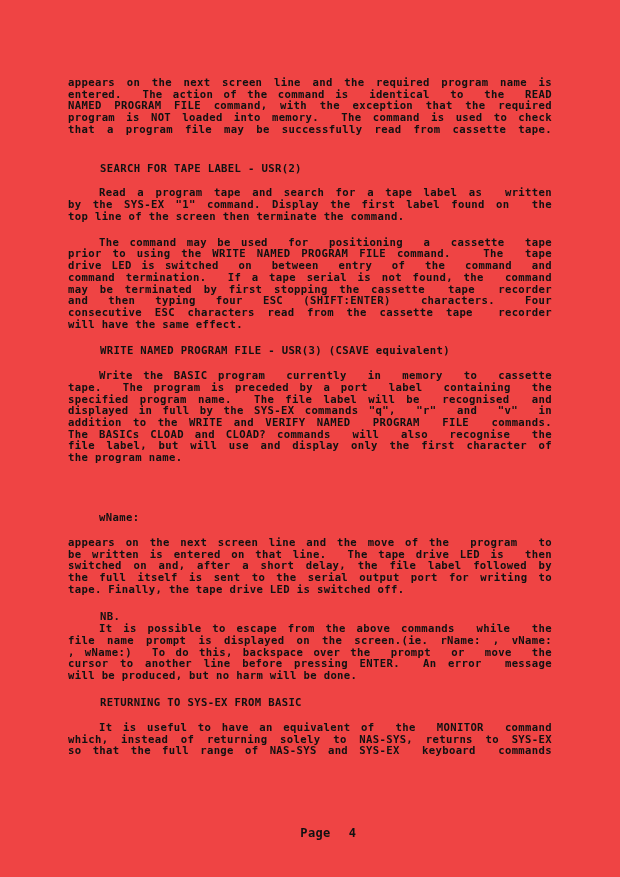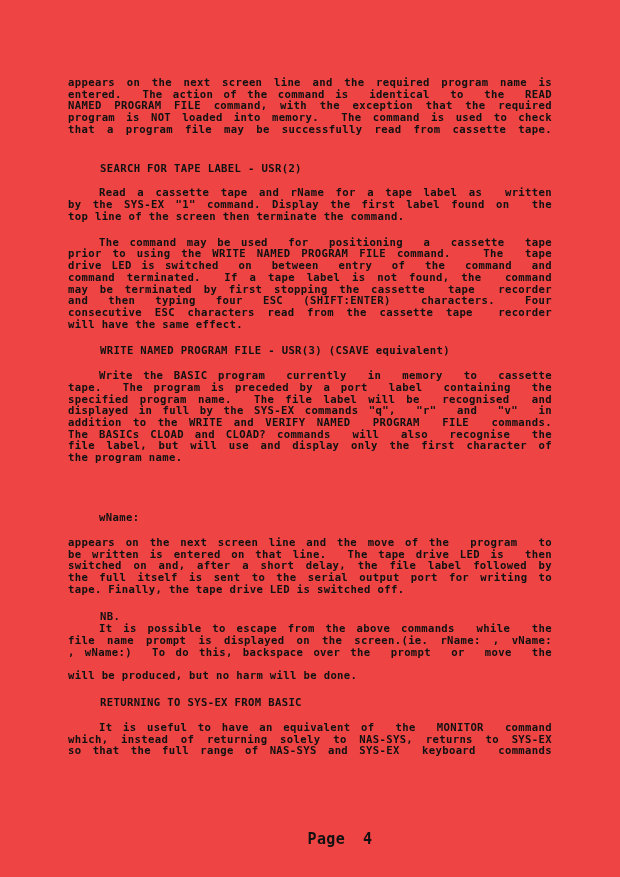--- a/index.html
+++ b/index.html
@@ -55,21 +55,21 @@
       font-weight: bold;
       line-height: 11.7px;
       white-space: pre;
       letter-spacing: 0.35px;
       margin-left: 32px;
     }
     .footer {
       position: absolute;
       left: 270px;
       top: 812px;
-      font-size: 15px;
+      font-size: 12px;
       font-weight: bold;
       white-space: pre;
       letter-spacing: 0.35px;
     }
     .footer .num {
       margin-left: 18px;
     }
   </style>
 </head>
 <body>
@@ -77,28 +77,28 @@
 <div class="page">
 
   <div class="line" style="top:77px">appears on the next screen line and the required program name is</div>
   <div class="line" style="top:89px">entered.  The action of the command is  identical  to  the  READ</div>
   <div class="line" style="top:100px">NAMED PROGRAM FILE command, with the exception that the required</div>
   <div class="line" style="top:112px">program is NOT loaded into memory.  The command is used to check</div>
   <div class="line" style="top:124px">that a program file may be successfully read from cassette tape.</div>
 
   <div class="heading" style="top:163px">SEARCH FOR TAPE LABEL - USR(2)</div>
 
-  <div class="line indent" style="top:187px">Read a cassette tape and rName for a tape label as  written</div>
+  <div class="line indent" style="top:187px">Read a program tape and search for a tape label as  written</div>
   <div class="line" style="top:199px">by the SYS-EX "1" command. Display the first label found on  the</div>
   <div class="line last" style="top:211px">top line of the screen then terminate the command.</div>
 
   <div class="line indent" style="top:237px">The command may be used  for  positioning  a  cassette  tape</div>
   <div class="line" style="top:248px">prior to using the WRITE NAMED PROGRAM FILE command.   The  tape</div>
   <div class="line" style="top:260px">drive LED is switched  on  between  entry  of  the  command  and</div>
-  <div class="line" style="top:272px">command terminated.  If a tape label is not found, the  command</div>
+  <div class="line" style="top:272px">command termination.  If a tape serial is not found, the  command</div>
   <div class="line" style="top:284px">may be terminated by first stopping the cassette  tape  recorder</div>
   <div class="line" style="top:295px">and  then  typing  four  ESC  (SHIFT:ENTER)   characters.   Four</div>
   <div class="line" style="top:307px">consecutive ESC characters read from the cassette tape  recorder</div>
   <div class="line last" style="top:319px">will have the same effect.</div>
 
   <div class="heading" style="top:345px">WRITE NAMED PROGRAM FILE - USR(3) (CSAVE equivalent)</div>
 
   <div class="line indent" style="top:370px">Write the BASIC program  currently  in  memory  to  cassette</div>
   <div class="line" style="top:382px">tape.  The program is preceded by a port  label  containing  the</div>
   <div class="line" style="top:394px">specified program name.  The file label will be  recognised  and</div>
@@ -114,20 +114,21 @@
   <div class="line" style="top:537px">appears on the next screen line and the move of the  program  to</div>
   <div class="line" style="top:549px">be written is entered on that line.  The tape drive LED is  then</div>
   <div class="line" style="top:560px">switched on and, after a short delay, the file label followed by</div>
   <div class="line" style="top:572px">the full itself is sent to the serial output port for writing to</div>
   <div class="line last" style="top:584px">tape. Finally, the tape drive LED is switched off.</div>
 
   <div class="heading" style="top:611px">NB.</div>
   <div class="line indent" style="top:623px">It is possible to escape from the above commands  while  the</div>
   <div class="line" style="top:635px">file name prompt is displayed on the screen.(ie. rName: , vName:</div>
   <div class="line" style="top:647px">, wName:)  To do this, backspace over the  prompt  or  move  the</div>
+  <div class="line" style="top:658px">cursor to another line before pressing ENTER.  An error  message</div>
   <div class="line last" style="top:670px">will be produced, but no harm will be done.</div>
 
   <div class="heading" style="top:697px">RETURNING TO SYS-EX FROM BASIC</div>
 
   <div class="line indent" style="top:722px">It is useful to have an equivalent of  the  MONITOR  command</div>
   <div class="line" style="top:734px">which, instead of returning solely to NAS-SYS, returns to SYS-EX</div>
   <div class="line" style="top:745px">so that the full range of NAS-SYS and SYS-EX  keyboard  commands</div>
 
   <div class="footer">
     <span>Page</span><span class="num">4</span>

